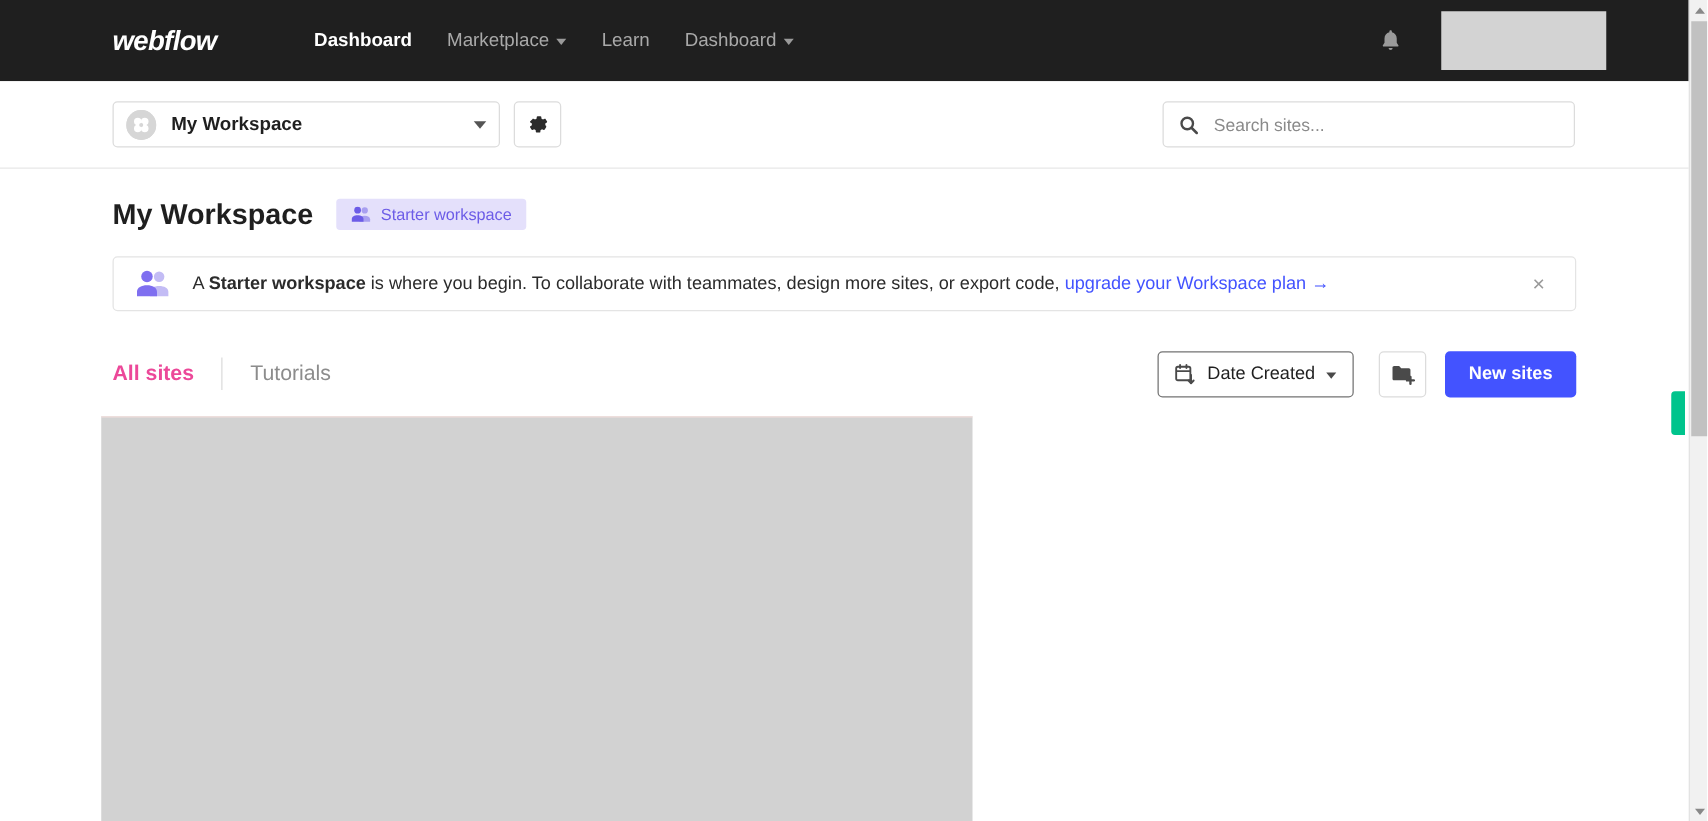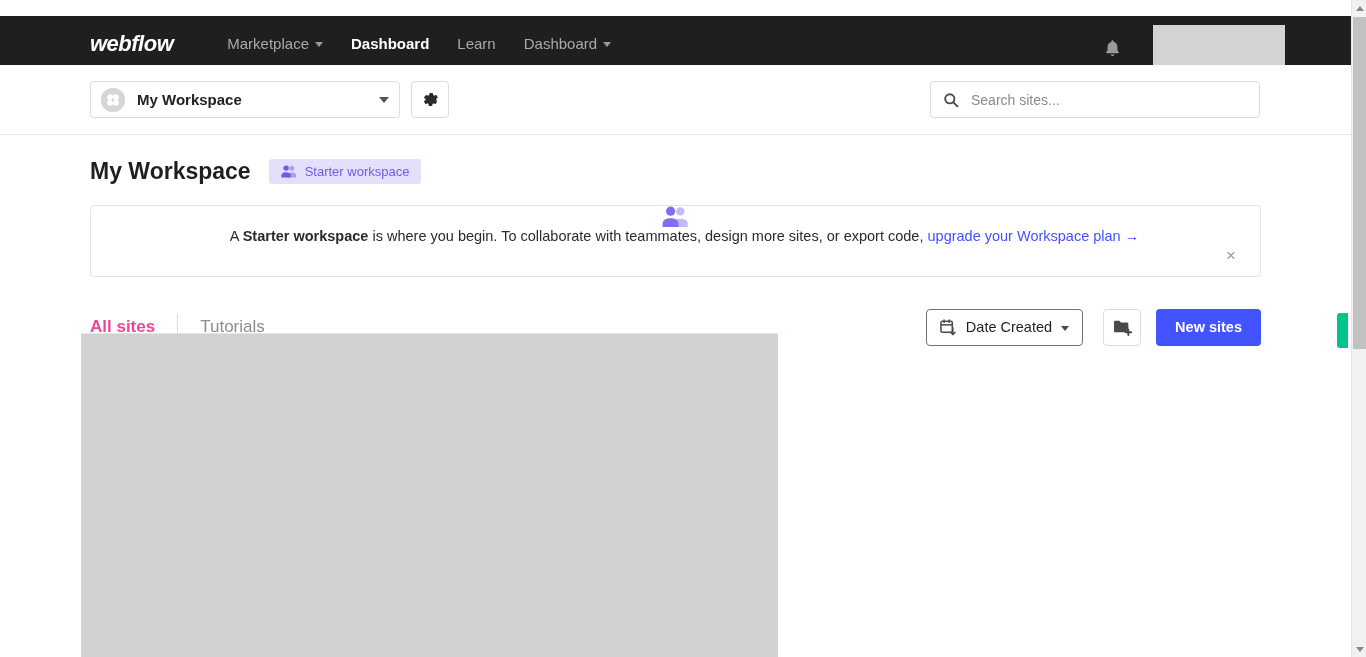--- a/index.html
+++ b/index.html
@@ -14,26 +14,27 @@
     position: relative;
     width: 1366px;
     height: 657px;
     background: #ffffff;
     overflow: hidden;
   }
 
   
   .navbar {
     position: absolute;
-    left: 0; top: 16px;
+    left: 0; top: 0;
     width: 1351px;
-    height: 55px;
+    height: 65px;
     background: #1f1f1f;
     display: flex;
     align-items: center;
+    gap: 24px;
   }
   .nav-logo {
     margin-left: 90px;
     color: #ffffff;
     font-size: 22px;
     font-weight: bold;
     font-style: italic;
     letter-spacing: -0.5px;
     font-family: "Liberation Sans", sans-serif;
   }
@@ -184,28 +185,27 @@
     cursor: pointer;
   }
   .badge-label {
     font-size: 13px;
     color: #6c5ce7;
     font-weight: normal;
   }
 
   .banner {
     margin: 20px 90px 0 90px;
-    height: 72px;
+    height: 44px;
     border: 1px solid #e4e4e4;
     border-radius: 4px;
     background: #fff;
     display: flex;
     align-items: center;
     padding: 0 18px;
-    flex-direction: column;
   }
   .banner-text {
     margin-left: 18px;
     font-size: 14.5px;
     color: #2b2b2b;
     white-space: nowrap;
   }
   .banner-text b { font-weight: bold; }
   .banner-link {
     color: #4353ff;
@@ -346,26 +346,26 @@
 </style>
 </head>
 <body>
 
 <div class="page">
 
   <div class="navbar">
     <div class="nav-logo">webflow</div>
 
     <div class="nav-links">
+      <div class="nav-link active">
+        <span>Dashboard</span>
+      </div>
       <div class="nav-link">
         <span>Marketplace</span>
         <span class="caret"></span>
-      </div>
-      <div class="nav-link active">
-        <span>Dashboard</span>
       </div>
       <div class="nav-link">
         <span>Learn</span>
       </div>
       <div class="nav-link">
         <span>Dashboard</span>
         <span class="caret"></span>
       </div>
     </div>
 

